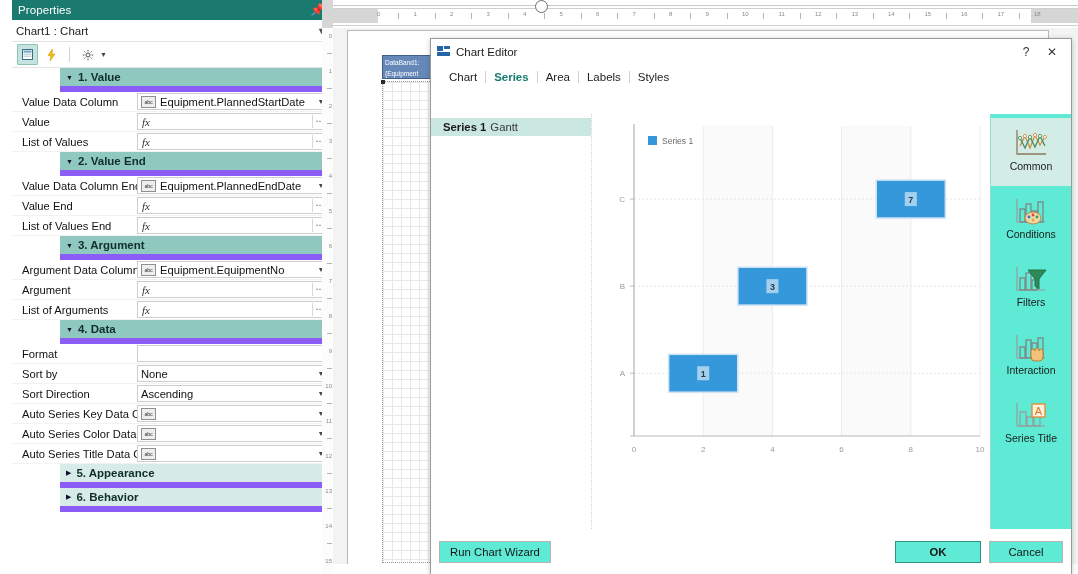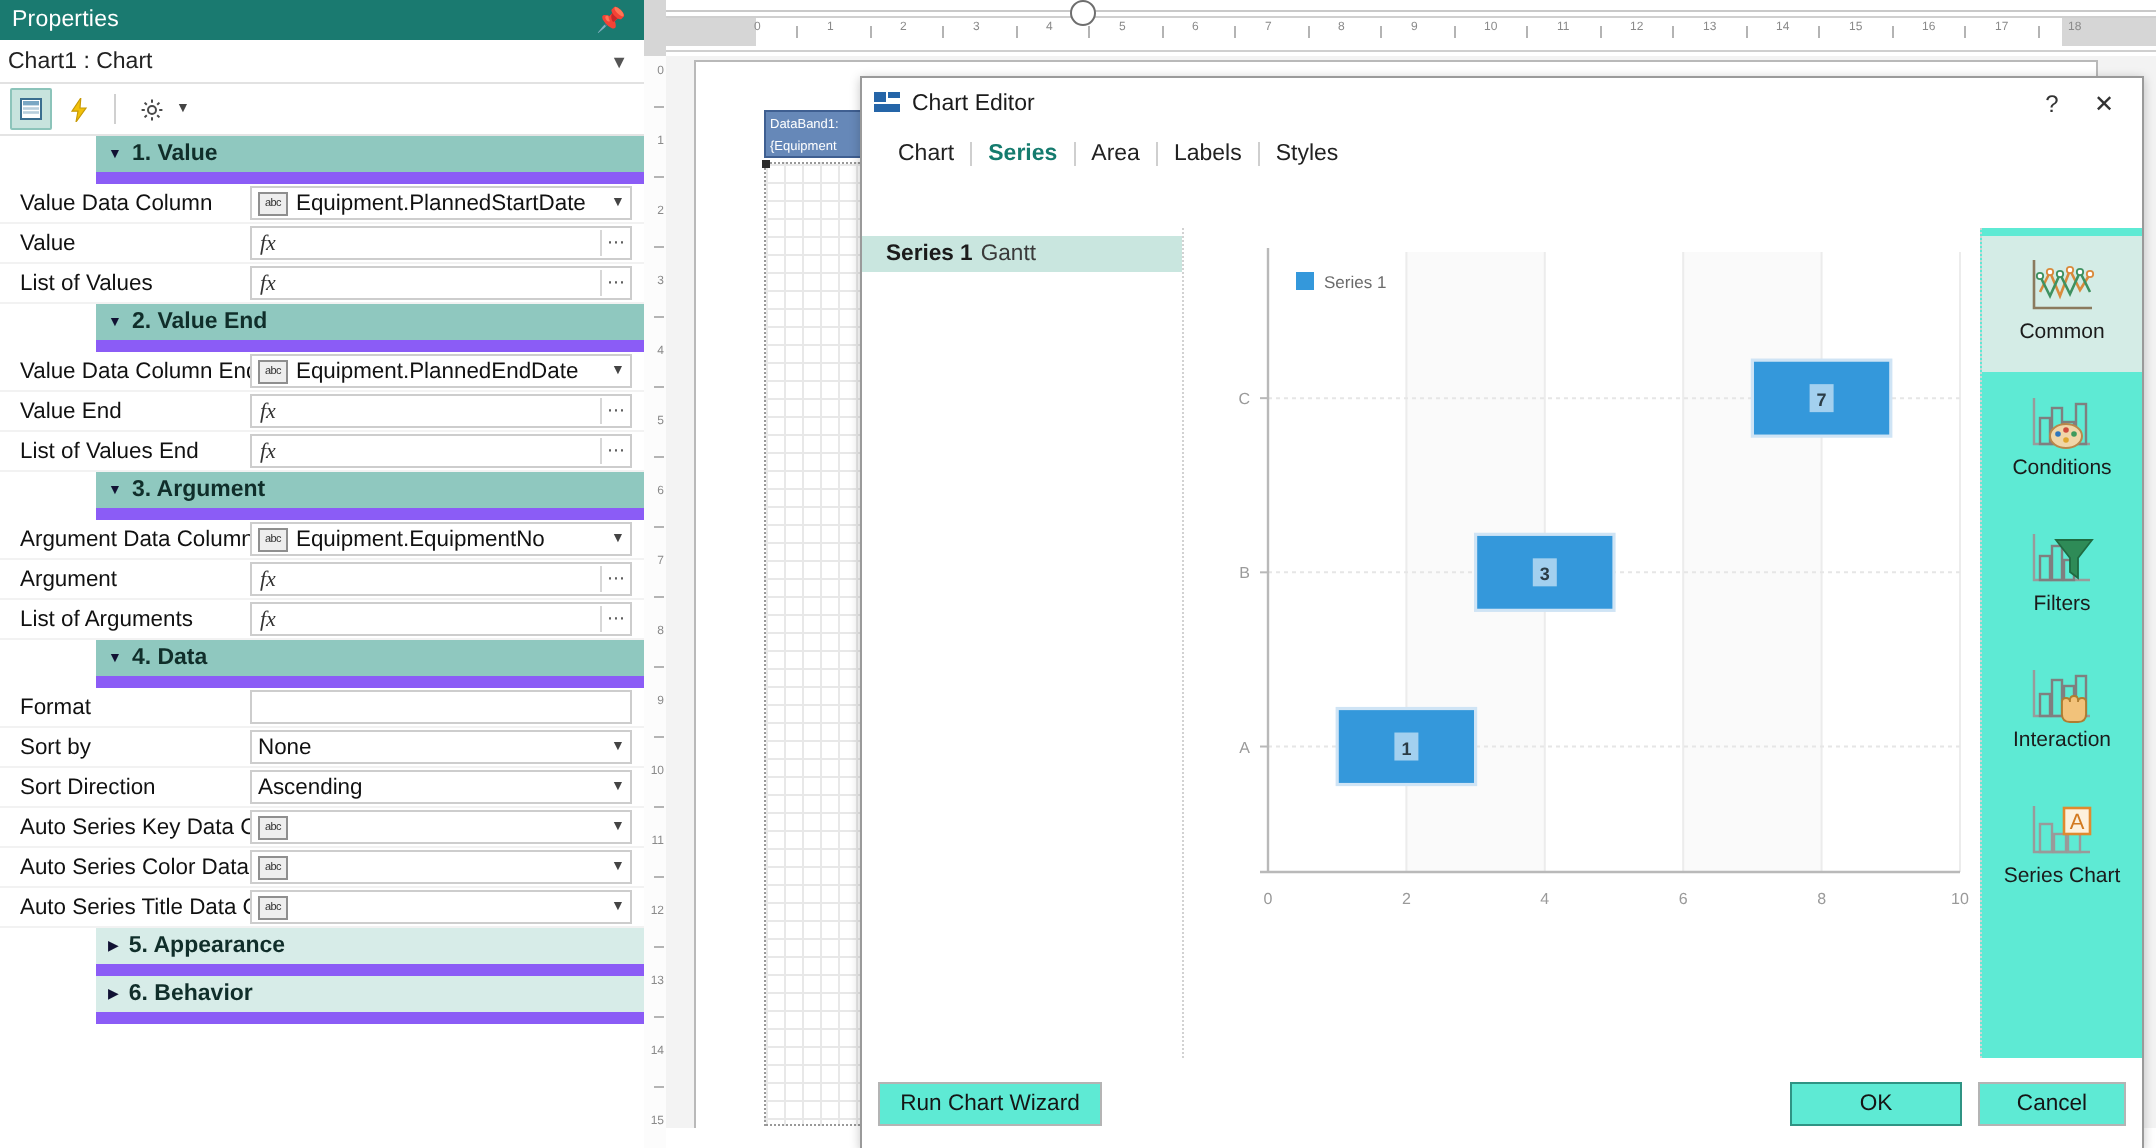--- a/index.html
+++ b/index.html
@@ -5,21 +5,21 @@
   html,body{margin:0;padding:0;}
   body{
     width:1078px;height:574px;overflow:hidden;
     font-family:"Liberation Sans","DejaVu Sans",sans-serif;
     font-size:11px;color:#1b1b1b;background:#ffffff;
     -webkit-font-smoothing:antialiased;
   }
   .app{position:relative;width:1078px;height:574px;}
 
   
-  .props{position:absolute;left:0;top:0;width:322px;height:574px;background:#fff;border-right:1px solid #c8c8c8;}
+  .props{position:absolute;left:0;top:0;width:322px;height:574px;background:#fff;border-right:1px solid #c8c8c8;padding-left:12px;}
   .props-title{height:20px;background:#1a7a70;color:#fff;display:flex;align-items:center;padding:0 6px;font-size:11.5px;}
   .props-title .t{flex:1;letter-spacing:.1px;}
   .props-title .pin{font-size:12px;line-height:1;padding-right:3px;}
   .props-combo{height:21px;border-bottom:1px solid #e2e2e2;display:flex;align-items:center;padding:0 4px;background:#fff;}
   .props-combo .lbl{flex:1;font-size:11.5px;color:#222;}
   .props-combo .arr{color:#555;font-size:9px;padding-right:4px;}
   .props-tb{height:25px;border-bottom:1px solid #e4e4e4;display:flex;align-items:center;padding:0 5px;gap:3px;}
   .tb-btn{width:19px;height:19px;display:flex;align-items:center;justify-content:center;border:1px solid transparent;border-radius:1px;}
   .tb-btn.on{background:#c7e3dd;border-color:#8cc4ba;}
   .tb-sep{width:1px;height:15px;background:#d0d0d0;margin:0 4px;}
@@ -554,25 +554,25 @@
               <path d="M3 3 V26 H31" fill="none" stroke="#9a9a9a" stroke-width="1.2"></path>
               <g fill="none" stroke="#9a9a9a" stroke-width="1.2">
                   <rect x="6" y="12" width="6" height="14"></rect>
                   <rect x="13" y="17" width="6" height="9"></rect>
                   <rect x="20" y="14" width="6" height="12"></rect>
                 </g>
               <rect x="18" y="4" width="13" height="13" fill="#fdf0dc" stroke="#e08a2e" stroke-width="1.3"></rect>
               <text x="24.5" y="14.5" text-anchor="middle" font-size="11" fill="#d2791f" font-family="Liberation Sans">A</text>
             </svg>
           </div>
-          <div class="sblbl">Series Chart</div>
+          <div class="sblbl">Series Title</div>
         </div>
       </div>
     </div>
 
     <div class="footer">
       <div class="btn" style="min-width:110px;">Run Chart Wizard</div>
       <div class="spacer"></div>
-      <div class="btn primary" style="margin-right:8px;">OK</div>
+      <div class="btn primary" style="margin-right:8px;font-weight:bold;">OK</div>
       <div class="btn">Cancel</div>
     </div>
   </div>
 </div>
 
 </body></html>

